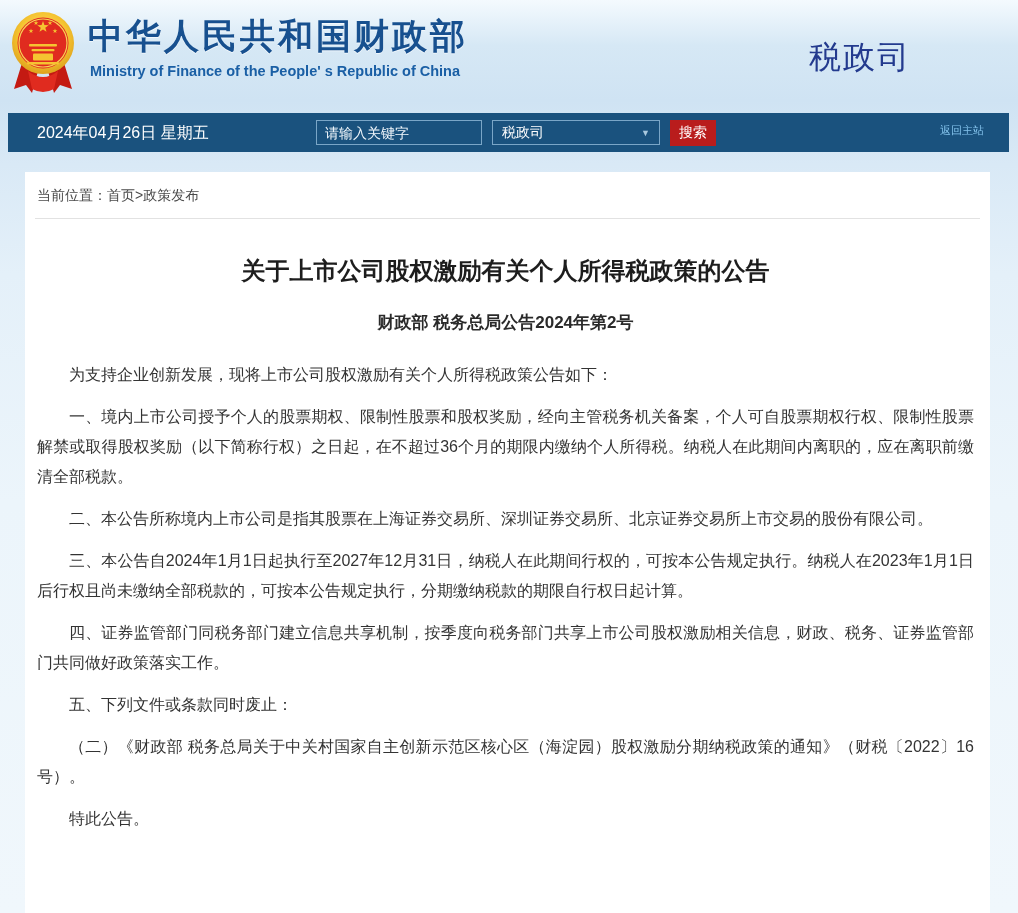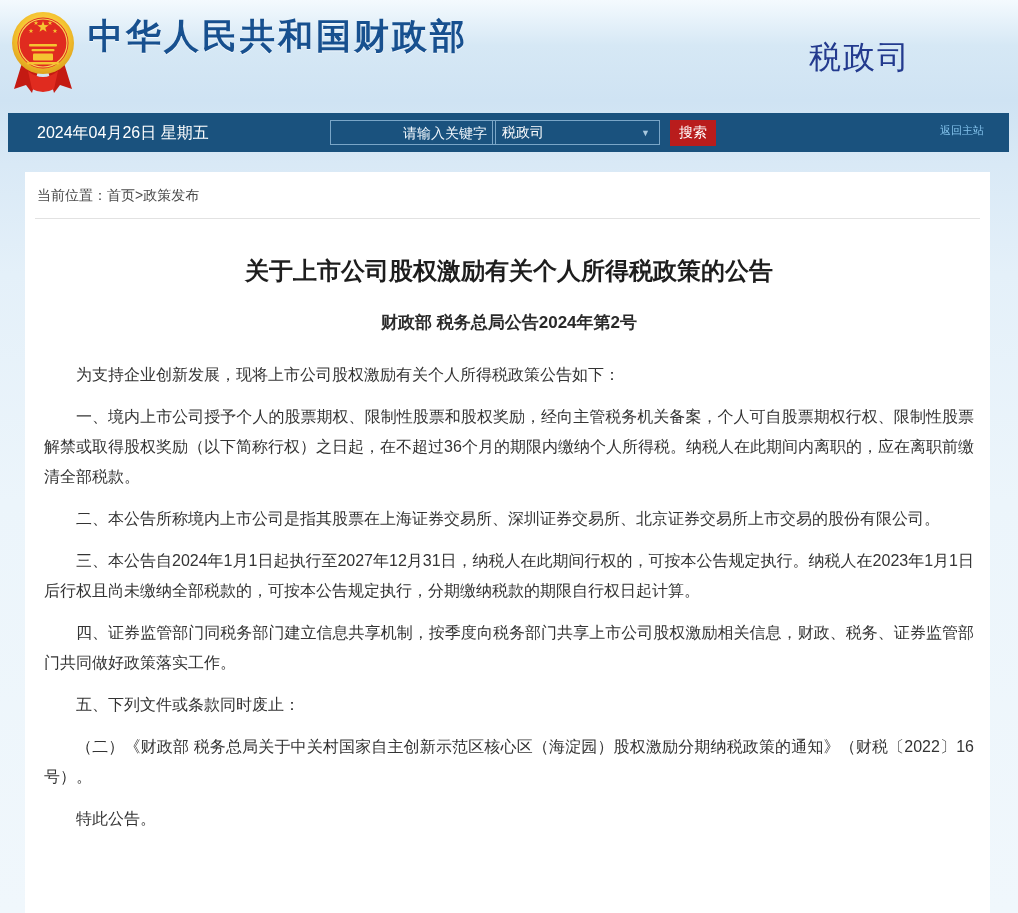--- a/index.html
+++ b/index.html
@@ -32,25 +32,24 @@
     font-size: 32px; color: #233a8e; letter-spacing: 2px;
   }
 
   
   .nav {
     position: absolute; top: 113px; left: 8px; width: 1001px; height: 39px;
     background: #1a527e;
   }
   .nav-date { position: absolute; left: 29px; top: 10px; color: #ffffff; font-size: 16px; }
   .nav-input {
-    position: absolute; left: 322px; top: 7px; width: 166px; height: 25px;
+    position: absolute; left: 308px; top: 7px; width: 166px; height: 25px;
     background: transparent; border: 1px solid #7aa6c7; color: #ffffff;
     font-size: 14px; padding: 4px 8px; outline: none;
     font-family: "Liberation Sans", "DejaVu Sans", sans-serif;
-    text-align: right;
   }
   .nav-input::placeholder { color: #f2f8fd; opacity: 1; }
   .nav-select {
     position: absolute; left: 484px; top: 7px; width: 168px; height: 25px;
     border: 1px solid #7aa6c7; color: #ffffff; font-size: 14px;
     padding: 0 9px; display: flex; align-items: center; justify-content: space-between;
     cursor: pointer;
   }
   .nav-select .caret { font-size: 9px; color: #a9c8de; }
   .nav-btn {
@@ -65,21 +64,21 @@
 
   
   .panel {
     position: absolute; top: 172px; left: 25px; width: 965px; height: 806px;
     background: #ffffff; overflow: hidden;
   }
   .breadcrumb { padding: 15px 0 0 12px; font-size: 14px; color: #4a4a4a; }
   .breadcrumb a { color: #4a4a4a; text-decoration: none; }
   .divider { margin: 13px 10px 0 10px; border-bottom: 1px solid #e2e2e2; }
 
-  .article { padding: 0 16px 0 19px; }
+  .article { padding: 0 16px 0 12px; }
   .article-title {
     margin: 36px 0 0 0; text-align: center;
     font-size: 24px; font-weight: bold; color: #1d1d1d;
   }
   .doc-num {
     margin: 24px 0 0 0; text-align: center;
     font-size: 17px; font-weight: bold; color: #2a2a2a;
   }
   .body-text { margin-top: 26px; }
   .para {
@@ -117,20 +116,21 @@
         <polygon transform="translate(40,18) scale(0.42)" points="0,-6 1.41,-1.94 5.71,-1.85 2.28,0.74 3.53,4.85 0,2.4 -3.53,4.85 -2.28,0.74 -5.71,-1.85 -1.41,-1.94"></polygon>
         <polygon transform="translate(45,26) scale(0.42)" points="0,-6 1.41,-1.94 5.71,-1.85 2.28,0.74 3.53,4.85 0,2.4 -3.53,4.85 -2.28,0.74 -5.71,-1.85 -1.41,-1.94"></polygon>
 
         <rect x="19" y="39" width="28" height="2.4" rx="1"></rect>
         <rect x="21.5" y="44" width="23" height="2.2" rx="1"></rect>
         <rect x="23" y="48.5" width="20" height="7" rx="1"></rect>
         <rect x="17" y="57" width="32" height="2.6" rx="1"></rect>
       </g>
     </svg>
     <div class="site-title">中华人民共和国财政部</div>
+    <div class="site-sub">Ministry of Finance of the People' s Republic of China</div>
     <div class="dept">税政司</div>
   </div>
 
   <div class="nav">
     <span class="nav-date">2024年04月26日 星期五</span>
     <input class="nav-input" type="text" placeholder="请输入关键字" style="">
     <div class="nav-select">
       <span>税政司</span>
       <span class="caret">▼</span>
     </div>

